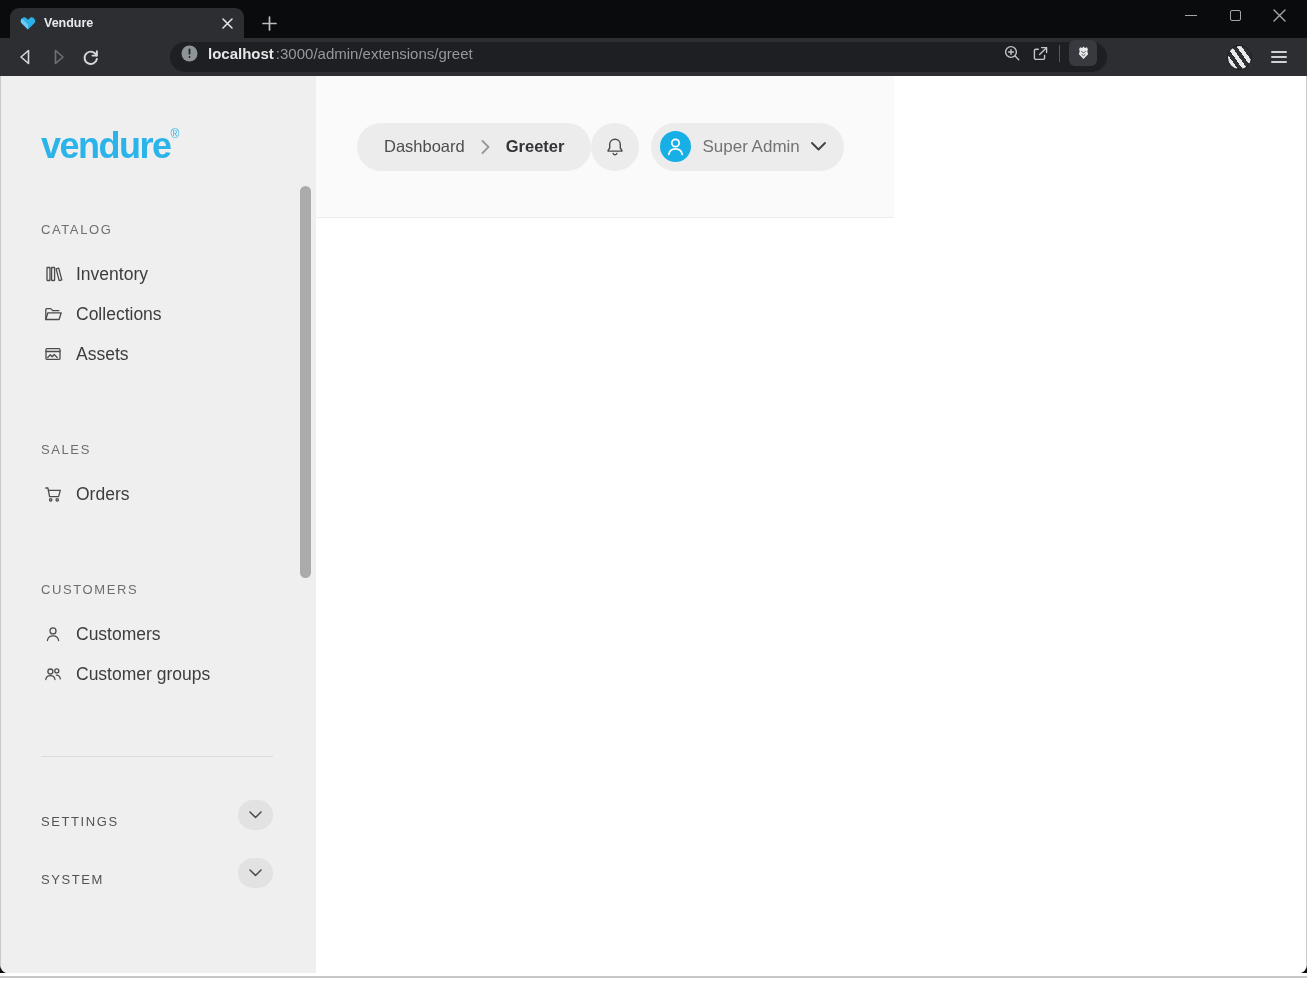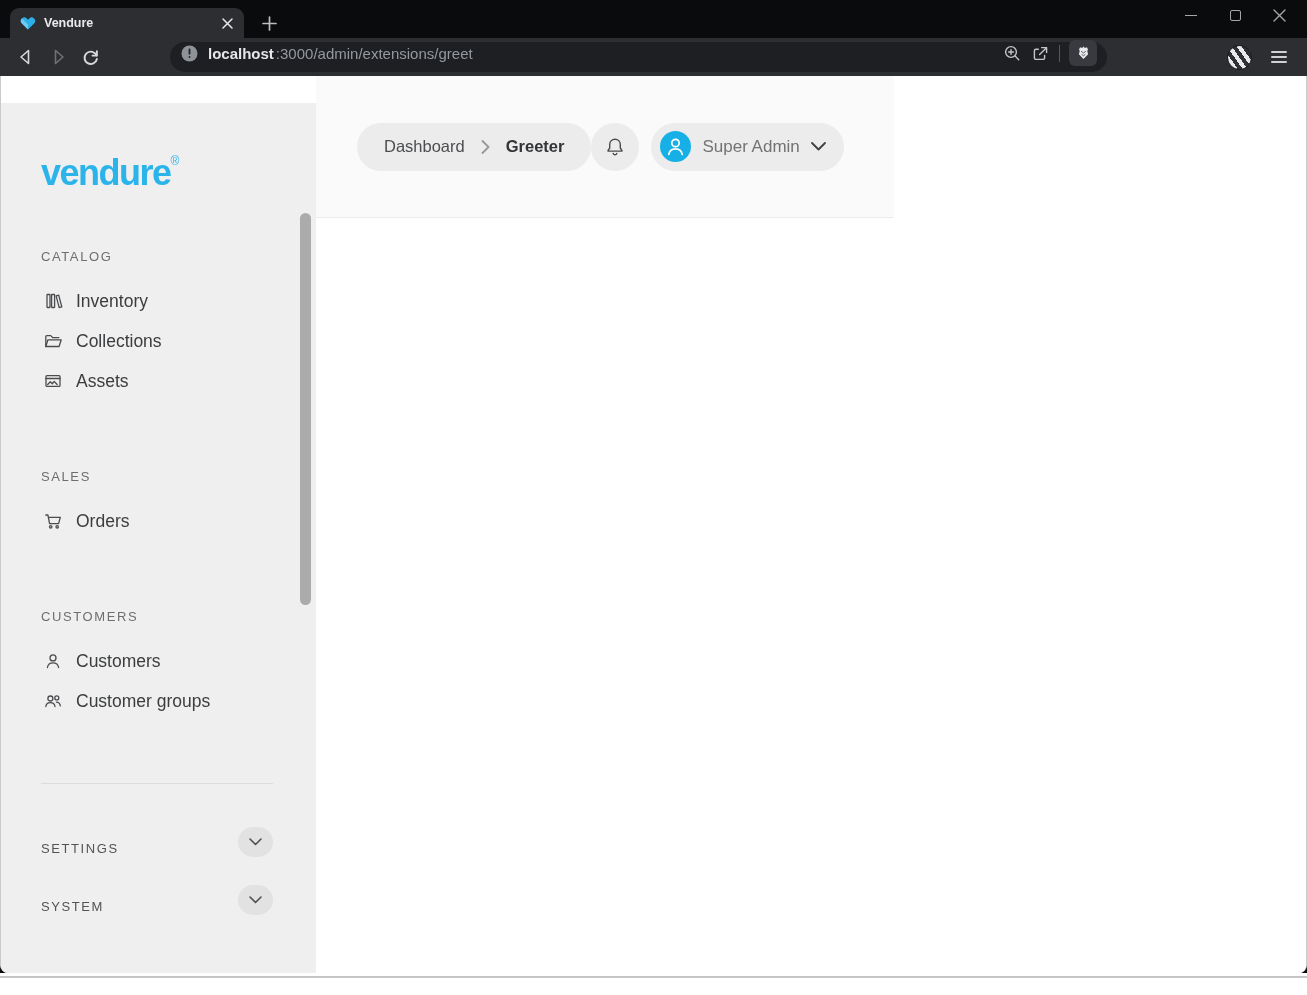--- a/index.html
+++ b/index.html
@@ -34,21 +34,21 @@
             background:repeating-linear-gradient(55deg,#2f3034 0 4px,#e8e9ea 4px 8px); border:1px solid #1a1b1d; }
   .menu-btn { width:28px; height:28px; margin-left:13px; display:flex; flex-direction:column; justify-content:center; gap:3px; align-items:center; }
   .menu-bar { width:16px; height:2px; background:#cfd1d4; border-radius:1px; }
 
   
   .page { flex:1; display:flex; background:#fff; border-left:1px solid #c9cacb; border-right:1px solid #c9cacb;
           border-radius:0 0 8px 8px; overflow:hidden; }
   .bottom-edge { height:5px; background:#fff; border-bottom:2px solid #c6c6c6; }
 
   
-  .sidebar { width:315px; background:#efefef; position:relative; flex-shrink:0;margin-top:27px; }
+  .sidebar { width:315px; background:#efefef; position:relative; flex-shrink:0; }
   .logo { margin:40px 0 0 40px; font-size:36px; font-weight:700; letter-spacing:-1.5px; color:#2ab4ea; line-height:36px; cursor:pointer; }
   .logo sup { font-size:12px; font-weight:400; letter-spacing:0; vertical-align:20px; }
   .nav-section.first { margin-top:58px; }
   .nav-section { margin-top:68px; }
   .section-label { font-size:13px; font-weight:500; letter-spacing:1.6px; color:#6d6e70; margin:0 0 16px 40px; line-height:16px; }
   .nav-item { height:40px; display:flex; align-items:center; padding-left:42px; gap:13px; color:#3c3d3f; font-size:17.5px; cursor:pointer; }
   .nav-item .ni { width:20px; height:20px; color:#4b4c4e; display:flex; align-items:center; justify-content:center; }
   .nav-item svg { stroke:currentColor; fill:none; stroke-width:1.3; stroke-linecap:round; stroke-linejoin:round; }
   .divider { margin:62px 43px 0 40px; border:none; border-top:1px solid #dcdcdc; height:0; }
   .collapse-row { margin:43px 43px 0 40px; height:30px; display:flex; align-items:flex-end; justify-content:space-between; cursor:pointer; }

